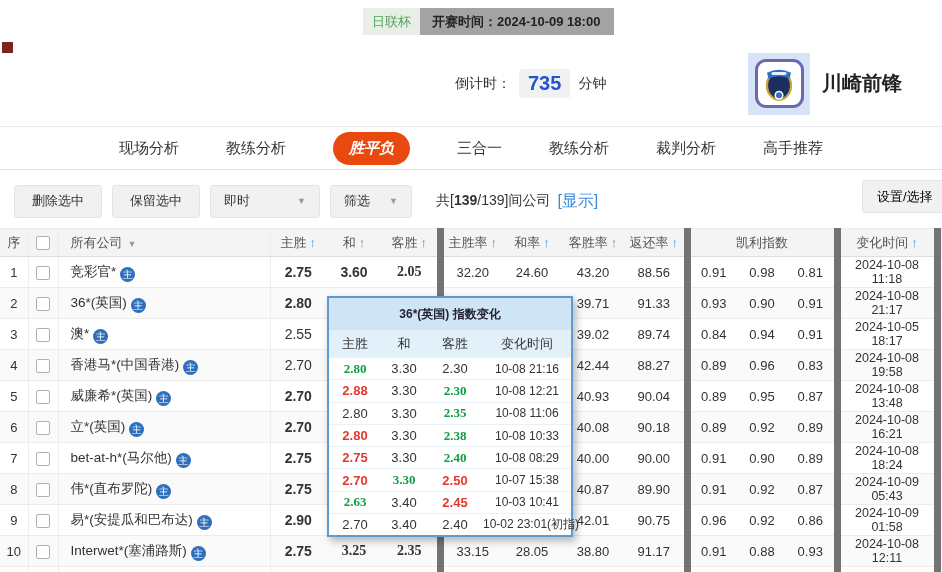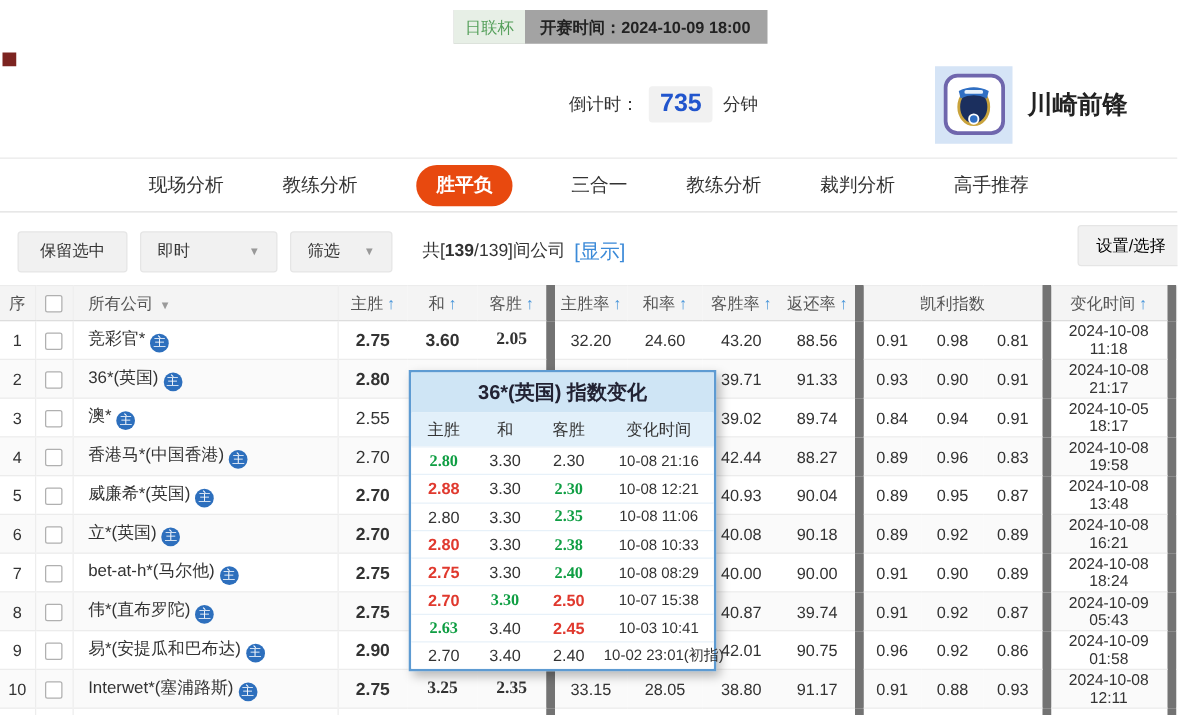--- a/index.html
+++ b/index.html
@@ -30,21 +30,21 @@
   .logo-inner { width:49px; height:49px; background:#fff; border:3px solid #6f66ad;
     border-radius:11px; display:flex; align-items:center; justify-content:center; }
   .countdown { position:absolute; left:455px; top:0; height:87px; display:flex; align-items:center; font-size:14px; }
   .cd-value { background:#f1f1f1; border-radius:3px; padding:3px 9px; margin:0 8px;
     color:#2155cd; font-size:20px; font-weight:bold; }
 
   
   .nav { height:43px; border-bottom:1px solid #e0e0e0; display:flex; align-items:center;
     justify-content:center; gap:47px; }
   .tab { font-size:15px; color:#333; cursor:pointer; }
-  .tab.active { background:#e8490f; color:#fff; font-weight:bold; padding:7px 16px; border-radius:17px; }
+  .tab.active { background:#e8490f; color:#fff; font-weight:bold; padding:7px 16px; border-radius:17px;font-style:italic; }
 
   
   .toolbar { height:58px; display:flex; align-items:center; padding:4px 0 0 14px; position:relative; }
   .tbtn { background:#f1f1f1; border:1px solid #e5e5e5; border-radius:3px; height:33px;
     display:flex; align-items:center; padding:0 17px; font-size:13px; color:#333; margin-right:10px; cursor:pointer; }
   .tbtn.dd-live { width:110px; justify-content:space-between; padding:0 13px; }
   .tbtn.dd-filter { width:82px; justify-content:space-between; padding:0 13px; }
   .caret { font-size:9px; color:#999; }
   .count-text { margin-left:14px; font-size:14px; color:#333; }
   .count-text b { font-weight:bold; }
@@ -74,21 +74,21 @@
     color:#fff; font-size:10px; line-height:15px; text-align:center; margin-left:4px;
     vertical-align:-2px; cursor:pointer; }
   input.rowcb { appearance:none; -webkit-appearance:none; width:14px; height:14px;
     border:1px solid #b0b0b0; border-radius:2px; background:#fff; vertical-align:middle; cursor:pointer; }
   tr.partial td { height:7px; border-bottom:none; }
 
   
   .popup { position:absolute; left:327px; top:296px; width:246px; background:#fff;
     border:2px solid #5e9bd2; box-shadow:3px 4px 8px rgba(0,0,0,.28); z-index:10; }
   .popup-title { height:32px; background:#cfe5f5; display:flex; align-items:center;
-    justify-content:center; font-size:16px; font-weight:bold; color:#223; }
+    justify-content:center; font-size:12px; font-weight:bold; color:#223; }
   .popup-head, .popup-row { display:grid; grid-template-columns:52px 46px 56px 1fr;
     align-items:center; text-align:center; }
   .popup-head { height:27px; background:#e2f0fa; font-size:13px; color:#333; }
   .popup-row { height:22.3px; font-size:13px; border-top:1px solid #e7f1f9; background:#fff; }
   .popup-row .ptime { font-size:12px; color:#333; white-space:nowrap; }
 </style>
 </head>
 <body>
 
 <div class="stage">
@@ -127,20 +127,21 @@
     <span class="tab">现场分析</span>
     <span class="tab">教练分析</span>
     <span class="tab active">胜平负</span>
     <span class="tab">三合一</span>
     <span class="tab">教练分析</span>
     <span class="tab">裁判分析</span>
     <span class="tab">高手推荐</span>
   </div>
 
   <div class="toolbar">
+    <button class="tbtn">删除选中</button>
     <button class="tbtn">保留选中</button>
     <div class="tbtn dd-live">
       <span>即时</span>
       <span class="caret">▼</span>
     </div>
     <div class="tbtn dd-filter">
       <span>筛选</span>
       <span class="caret">▼</span>
     </div>
     <span class="count-text"><span>共[</span><b>139</b><span>/139]间公司</span></span>
@@ -306,21 +307,21 @@
         <tr class="even">
       <td>8</td>
       <td class="bll"><input type="checkbox" class="rowcb" style=""></td>
       <td class="bll c-company"><span class="cname">伟*(直布罗陀)</span><span class="badge">主</span></td>
       <td class="bll c-odd t-up">2.75</td>
       <td class="c-odd"></td>
       <td class="c-odd"></td>
       <td class="bl"></td>
       <td></td>
       <td>40.87</td>
-      <td>39.74</td>
+      <td>89.90</td>
       <td class="bl">0.91</td>
       <td>0.92</td>
       <td>0.87</td>
       <td class="bl c-time">2024-10-09 05:43</td>
       <td class="bl"></td>
     </tr>
         <tr>
       <td>9</td>
       <td class="bll"><input type="checkbox" class="rowcb" style=""></td>
       <td class="bll c-company"><span class="cname">易*(安提瓜和巴布达)</span><span class="badge">主</span></td>

